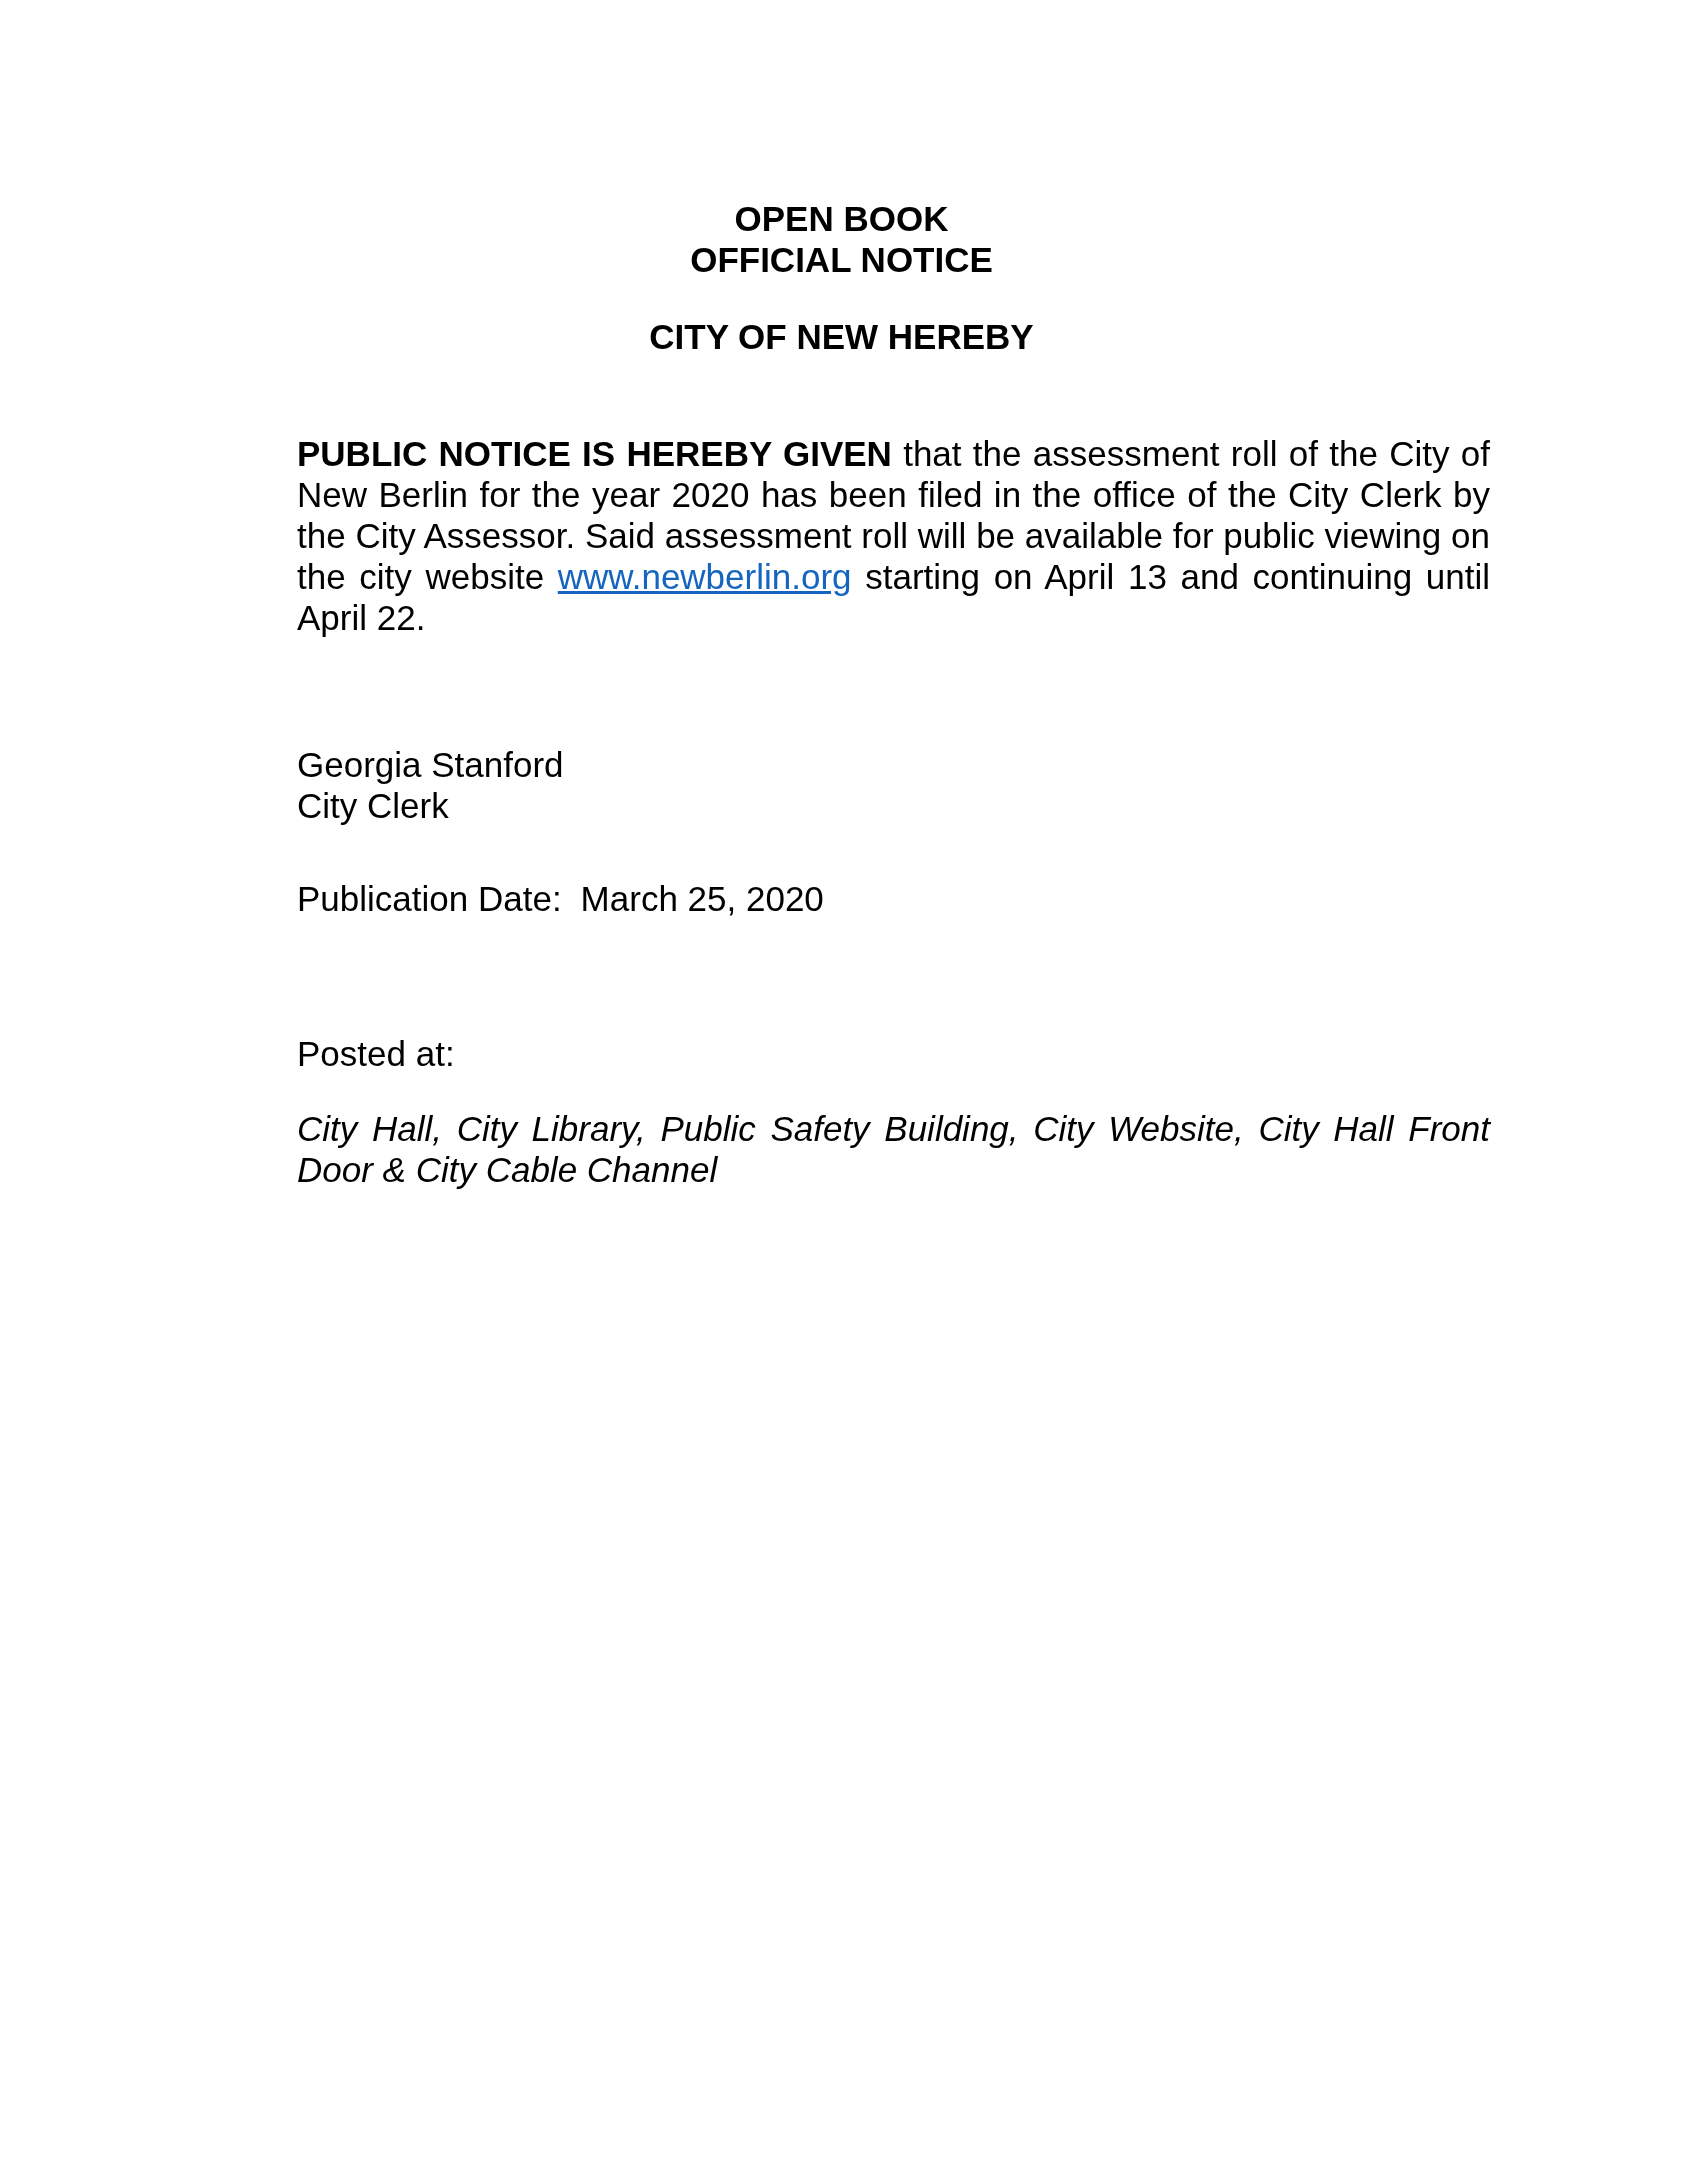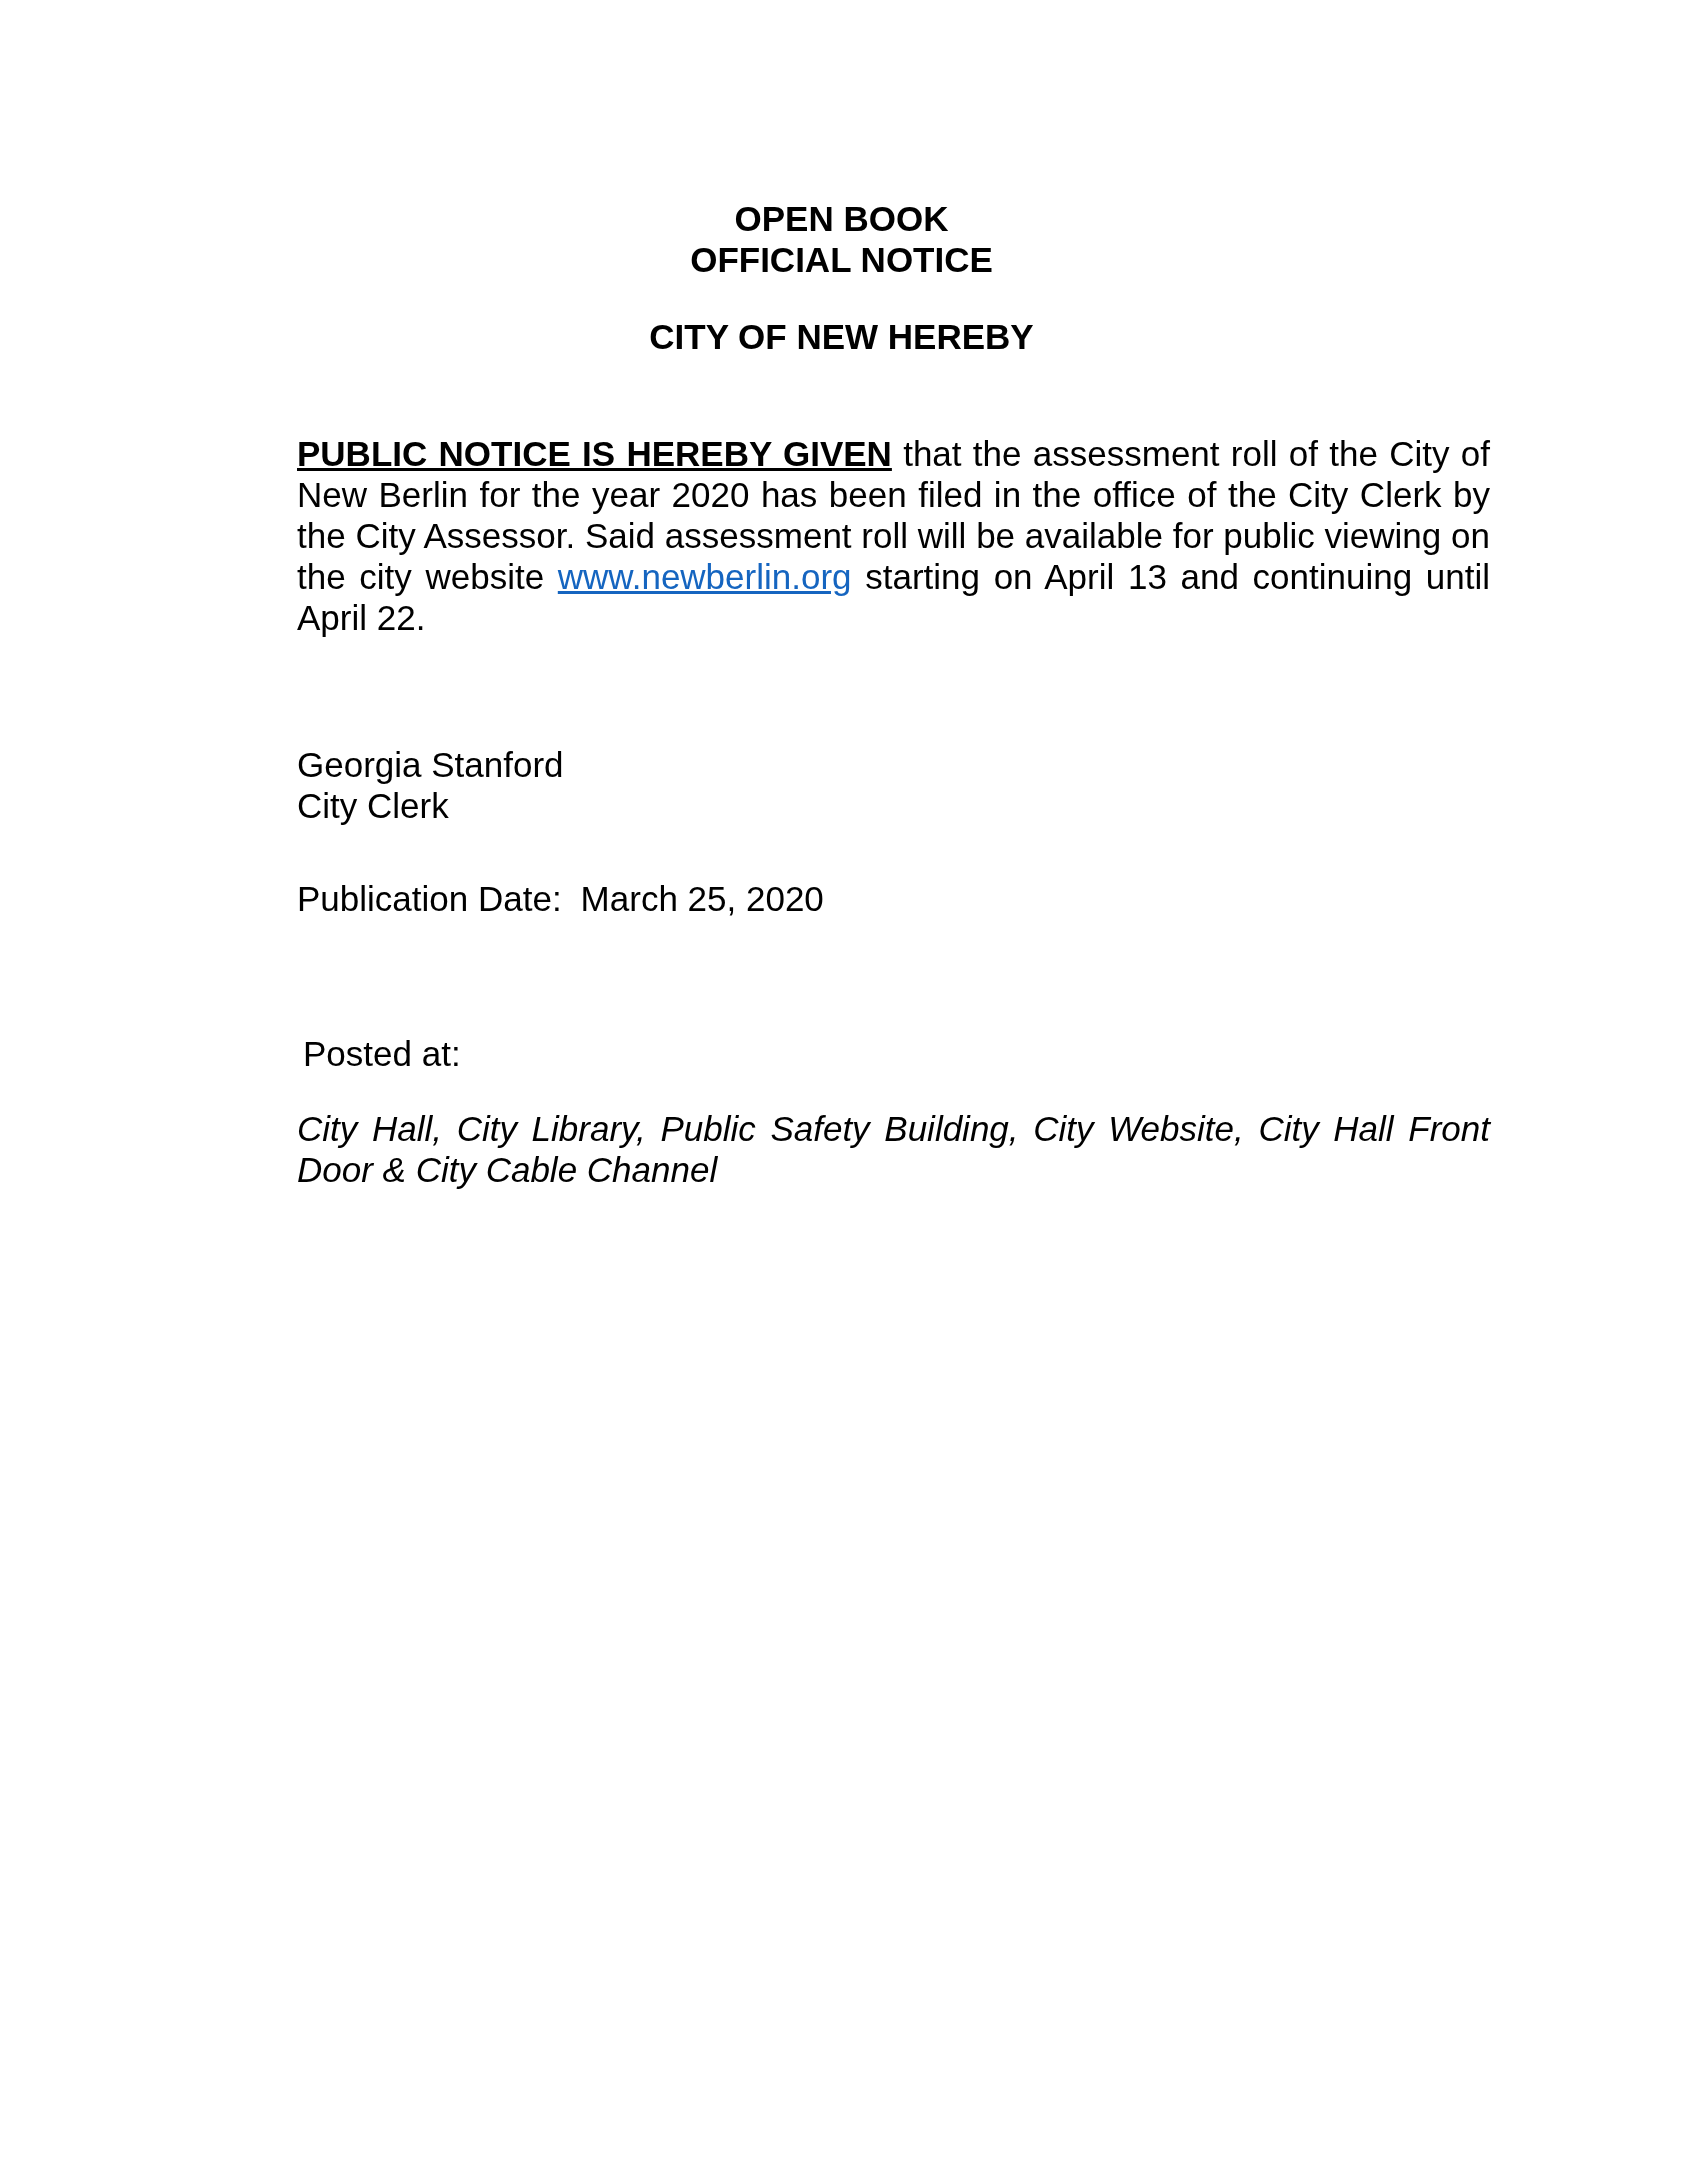--- a/index.html
+++ b/index.html
@@ -30,39 +30,37 @@
   .content {
     margin-left: 297px;
     margin-right: 193px;
   }
   .notice-paragraph {
     margin-top: 76px;
     text-align: justify;
   }
   .notice-paragraph .lead {
     font-weight: bold;
-    text-decoration: underline;
   }
   a.doc-link {
     color: var(--link-color, #1565C0);
     text-decoration: underline;
     cursor: pointer;
   }
   .signature-block {
     margin-top: 106px;
   }
   .publication-line {
     margin-top: 52px;
   }
   .publication-line .pub-date {
     margin-left: 19px; 
   }
   .posted-label {
     margin-top: 114px;
-    margin-left: 6px;
   }
   .posted-locations {
     margin-top: 34px;
     text-align: justify;
     font-style: italic;
   }
 </style>
 </head>
 <body>
 

